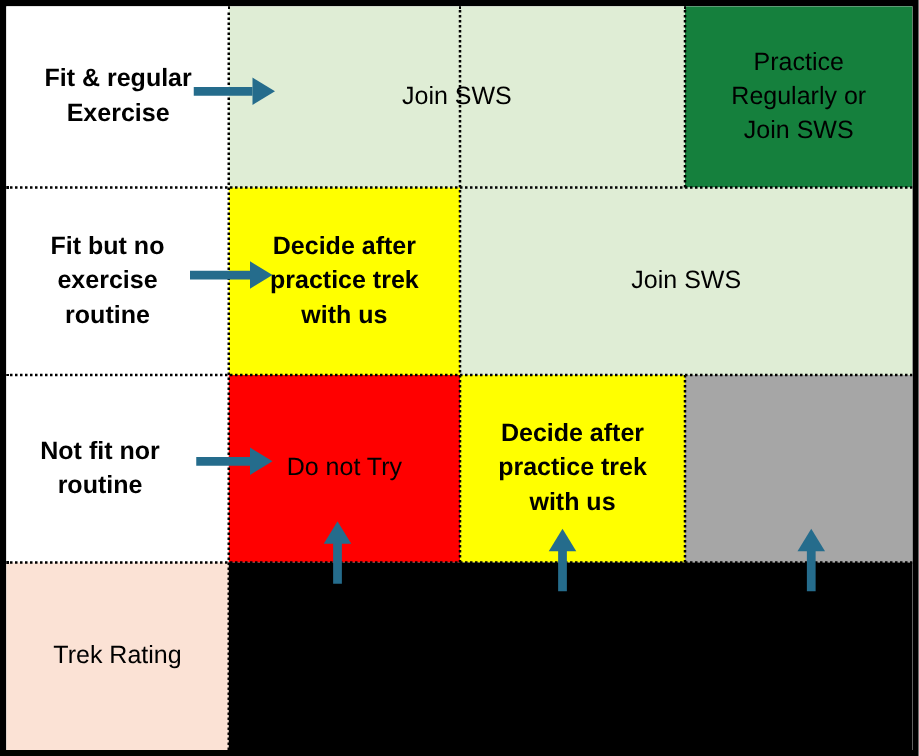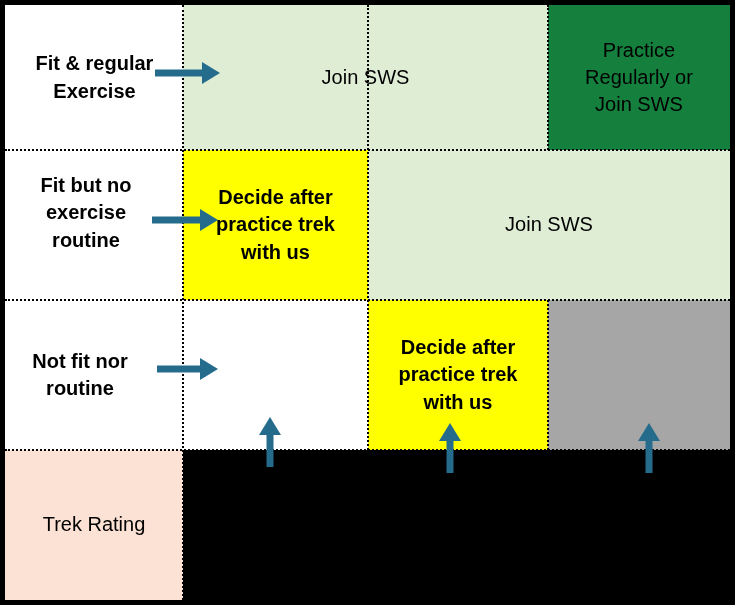--- a/index.html
+++ b/index.html
@@ -49,30 +49,31 @@
 
 <div class="canvas">
 
   <div class="cell label-cell bg-white" style="left:0; top:0; width:179px; height:145px;">Fit &amp; regular
 Exercise</div>
   <div class="cell bg-lightgreen" style="left:178px; top:0; width:365px; height:145px;">Join SWS</div>
   <div class="cell bg-darkgreen" style="left:543px; top:0; width:182px; height:145px;">Practice
 Regularly or
 Join SWS</div>
 
-  <div class="cell label-cell bg-white" style="left:0; top:133px; width:162px; height:150px;">Fit but no
+  <div class="cell label-cell bg-white" style="left:0; top:145px; width:162px; height:150px;">Fit but no
 exercise
 routine</div>
   <div class="cell bg-yellow" style="left:178px; top:145px; width:185px; height:150px;">Decide after
 practice trek
 with us</div>
   <div class="cell bg-lightgreen" style="left:363px; top:145px; width:362px; height:150px;">Join SWS</div>
 
   <div class="cell label-cell bg-white" style="left:0; top:295px; width:150px; height:150px;">Not fit nor
 routine</div>
+  <div class="cell bg-red" style="left:178px; top:295px; width:185px; height:150px;">Do not Try</div>
   <div class="cell bg-yellow" style="left:363px; top:295px; width:180px; height:150px;">Decide after
 practice trek
 with us</div>
   <div class="cell bg-gray" style="left:543px; top:295px; width:182px; height:150px;"></div>
 
   <div class="cell bg-peach" style="left:0; top:445px; width:178px; height:150px;">Trek Rating</div>
   <div class="cell bg-black" style="left:178px; top:445px; width:547px; height:150px;"></div>
 
   <div class="dotted-line dotted-v" style="left:177px; top:0; height:595px;"></div>
   <div class="dotted-line dotted-v" style="left:362px; top:0; height:445px;"></div>

